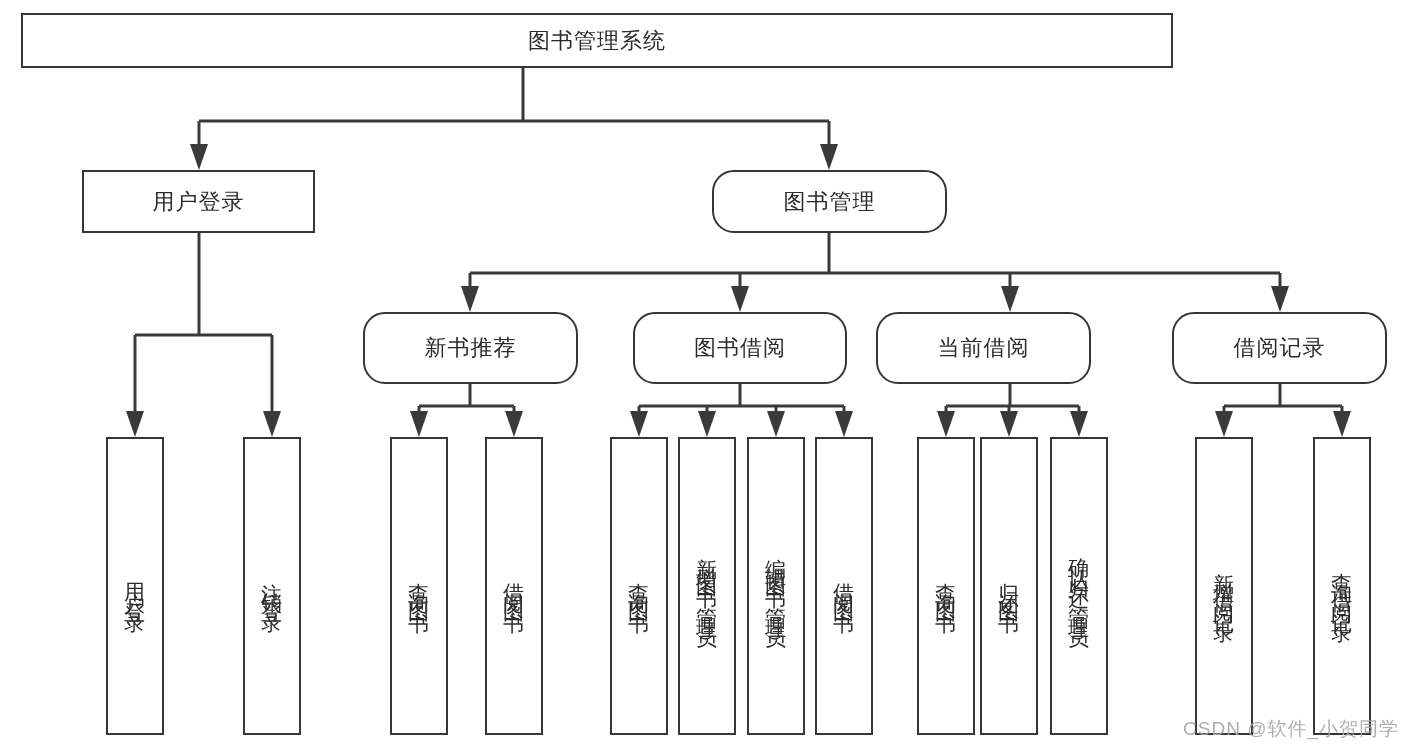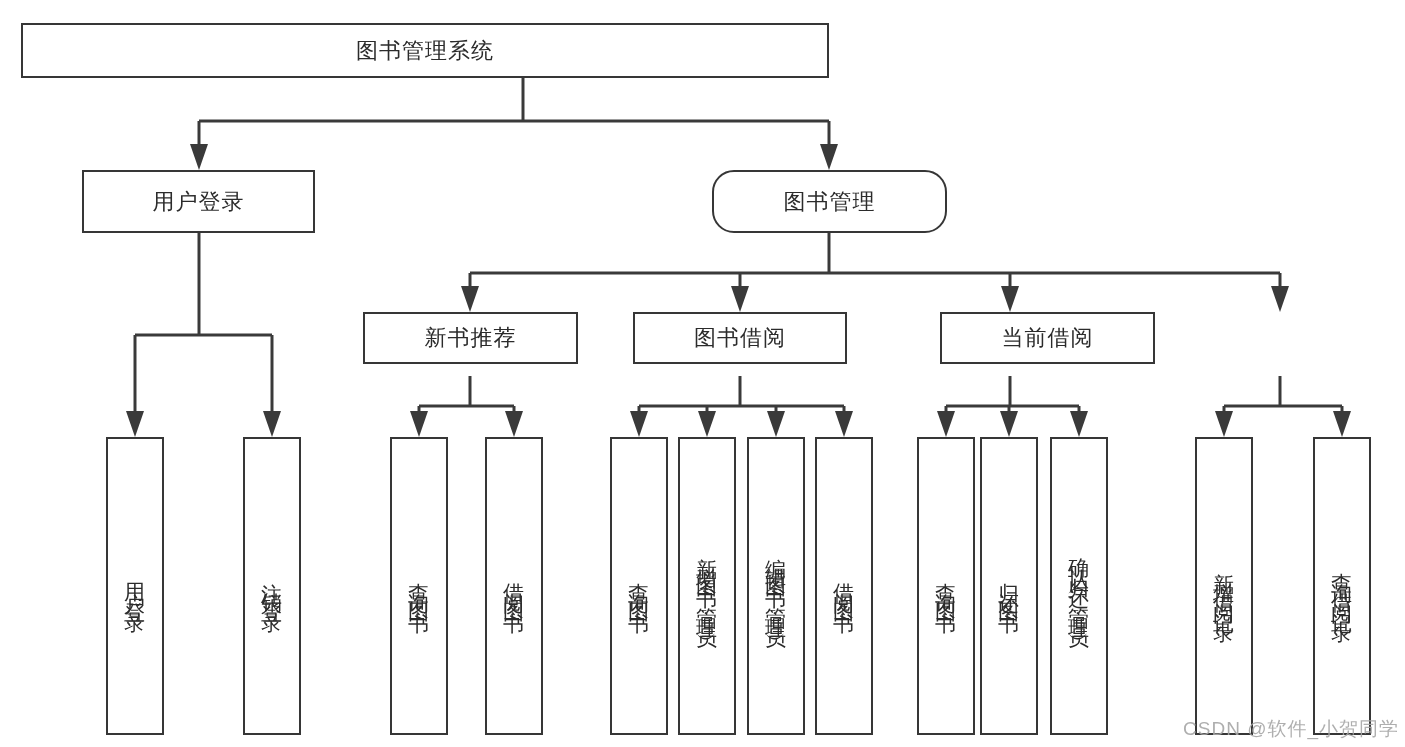--- a/index.html
+++ b/index.html
@@ -40,27 +40,27 @@
   .node .vtext {
     writing-mode: vertical-rl;
     text-orientation: mixed;
     font-size: 21px;
     line-height: 1;
     letter-spacing: 10px;
     color: #2b2b2b;
     white-space: nowrap;
   }
   
-  .n-root  { left: 21px;  top: 23px;  width: 808px; height: 55px; font-family: Liberation Serif, serif; }
+  .n-root  { left: 21px;  top: 13px;  width: 1152px; height: 55px; font-family: Liberation Serif, serif; }
   .n-l2a   { left: 82px;  top: 170px; width: 233px;  height: 63px; }
   .n-l2b   { left: 712px; top: 170px; width: 235px;  height: 63px; border-radius: 22px; }
-  .l3      { top: 312px; height: 52px; }
+  .l3      { top: 312px; height: 72px; border-radius: 22px; }
   .n-l3a   { left: 363px;  width: 215px; }
   .n-l3b   { left: 633px;  width: 214px; }
-  .n-l3c   { left: 940px;  width: 215px; }
+  .n-l3c   { left: 876px;  width: 215px; }
   .n-l3d   { left: 1172px; width: 215px; }
   .leaf    { top: 437px; height: 298px; width: 58px; }
   .n-f01 { left: 106px; }
   .n-f02 { left: 243px; }
   .n-f03 { left: 390px; }
   .n-f04 { left: 485px; }
   .n-f05 { left: 610px; }
   .n-f06 { left: 678px; }
   .n-f07 { left: 747px; }
   .n-f08 { left: 815px; }
@@ -168,20 +168,23 @@
 
   <div class="node l3 n-l3a">
     <span class="htext">新书推荐</span>
   </div>
   <div class="node l3 n-l3b">
     <span class="htext">图书借阅</span>
   </div>
   <div class="node l3 n-l3c">
     <span class="htext">当前借阅</span>
   </div>
+  <div class="node l3 n-l3d">
+    <span class="htext">借阅记录</span>
+  </div>
 
   <div class="node leaf n-f01">
     <span class="vtext">用户登录</span>
   </div>
   <div class="node leaf n-f02">
     <span class="vtext">注销登录</span>
   </div>
   <div class="node leaf n-f03">
     <span class="vtext">查询图书</span>
   </div>

